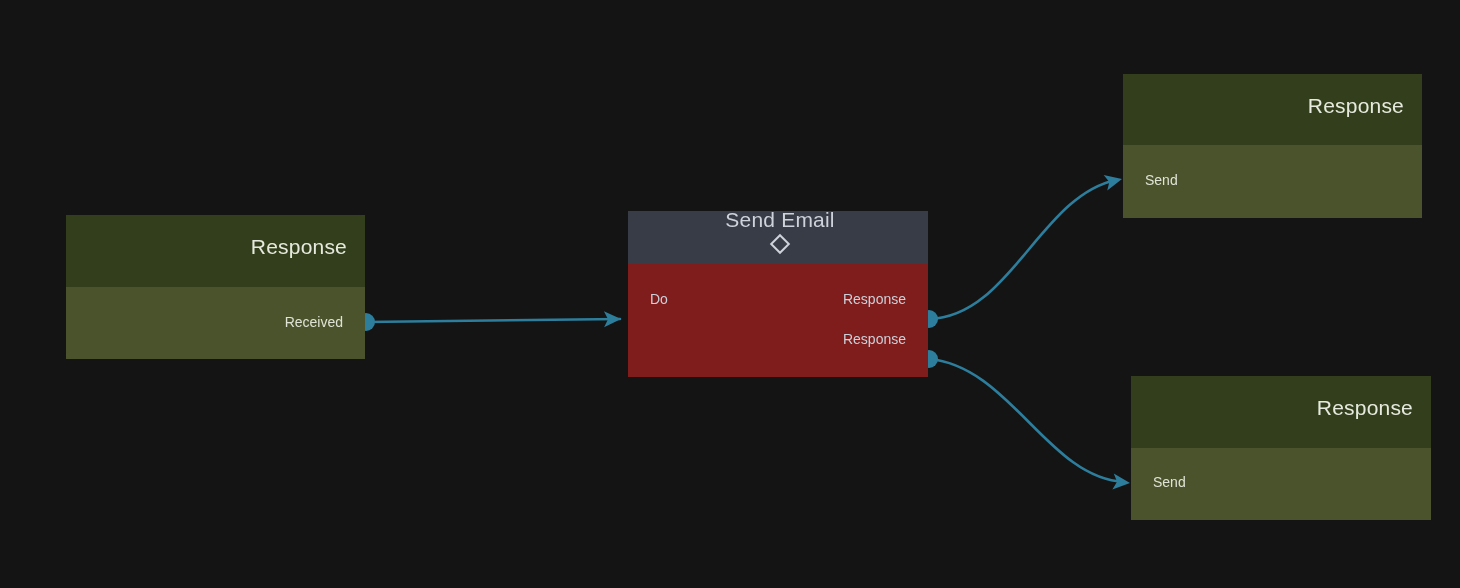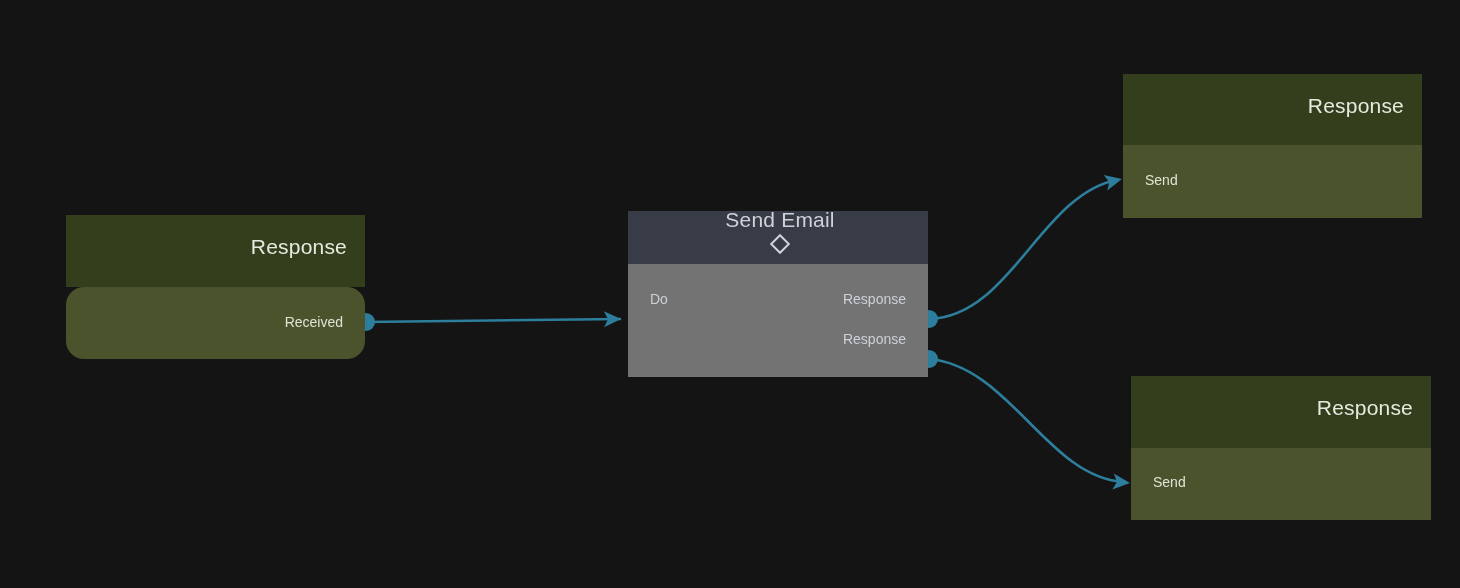--- a/index.html
+++ b/index.html
@@ -63,21 +63,21 @@
   .port-label {
     font-size: 14px;
     color: #d7dbd0;
   }
   .node-green .node-header { background: #333f1c; }
   .node-green .node-body   { background: #4a532c; }
   .node-green .node-title  { color: #e6eade; }
   .node-green .port-label  { color: #dfe3d6; }
 
   .node-gray .node-header { background: #383c47; }
-  .node-gray .node-body   { background: #737373; }
+  .node-gray .node-body   { background: #7f1d1d; }
   .node-gray .node-title  { color: #ced2da; }
   .node-gray .port-label  { color: #ccd0d8; }
 
   .diamond-icon {
     width: 24px;
     height: 24px;
     flex: 0 0 auto;
   }
 </style>
 </head>
@@ -94,21 +94,21 @@
       <path d="M 0 0 L -17 -8 L -13 0 L -17 8 Z" fill="#2d7e9c" transform="translate(1130,483) rotate(5)"></path>
       <circle cx="366" cy="322" r="9" fill="#2d7e9c"></circle>
       <circle cx="929" cy="319" r="9" fill="#2d7e9c"></circle>
       <circle cx="929" cy="359" r="9" fill="#2d7e9c"></circle>
     </svg>
 
   <div class="node node-green" style="left: 66px; top: 215px; width: 299px; height: 144px;">
     <div class="node-header" style="height: 72px;">
       <span class="node-title">Response</span>
     </div>
-    <div class="node-body" style="height: 72px; border-radius: 18px;">
+    <div class="node-body" style="height: 72px;">
       <div class="port-row out" style="top: 23px;">
         <span class="port-label">Received</span>
       </div>
     </div>
   </div>
 
   <div class="node node-gray" style="left: 628px; top: 211px; width: 300px; height: 186px;">
     <div class="node-header" style="height: 53px; flex-direction: column;">
       <span class="node-title">Send Email</span>
       <svg class="diamond-icon" viewBox="0 0 24 24">

